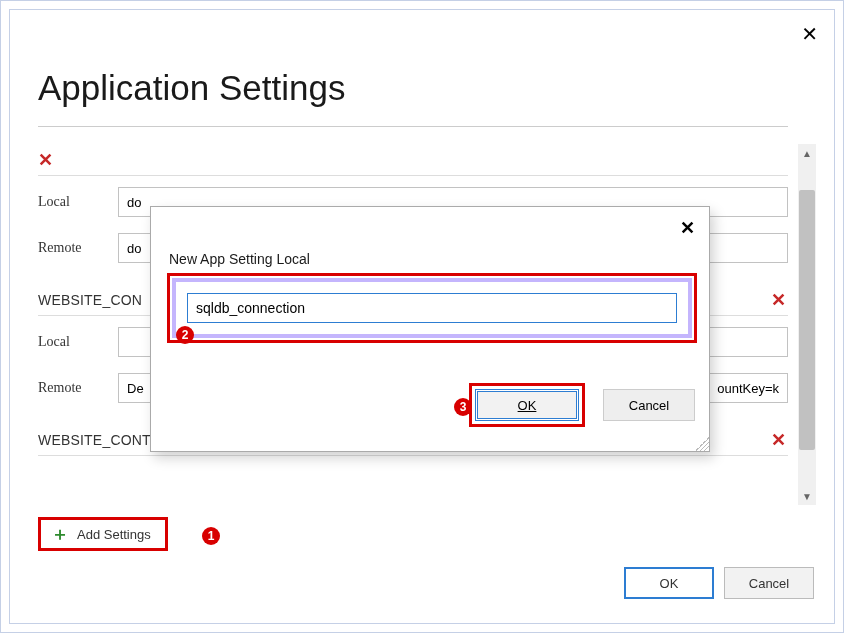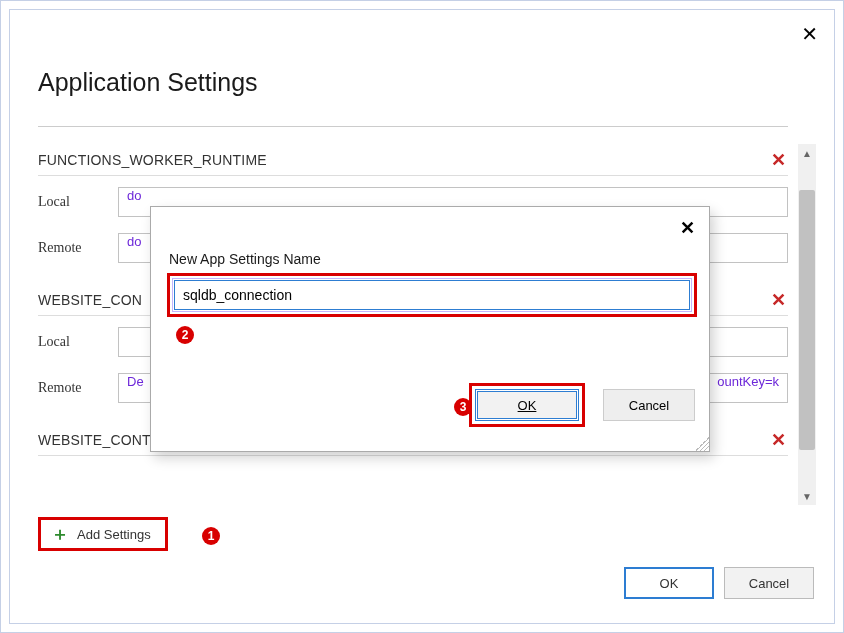--- a/index.html
+++ b/index.html
@@ -28,21 +28,21 @@
     right: 16px;
     font-size: 20px;
     font-weight: 400;
     cursor: pointer;
     color: #000;
   }
   .page-title {
     position: absolute;
     top: 58px;
     left: 28px;
-    font-size: 25px;
+    font-size: 35px;
     font-weight: 300;
     color: #1a1a1a;
   }
   .hr1 {
     position: absolute;
     top: 116px;
     left: 28px;
     right: 46px;
     border-top: 1px solid #ccc;
   }
@@ -118,25 +118,26 @@
     font-size: 14px;
     color: #333;
     font-family: Liberation Serif, serif;
   }
   .row-input {
     flex: 1;
     height: 30px;
     border: 1px solid #c2c2c2;
     padding: 0 8px;
     font-size: 13px;
-    color: #6d28d9;
+    color: #000000;
     background: #fff;
     overflow: hidden;
     white-space: nowrap;
     display: flex;
+    align-items: center;
   }
 
   .add-setting-btn {
     position: absolute;
     left: 28px;
     bottom: 72px;
     height: 34px;
     padding: 0 14px 0 10px;
     display: flex;
     align-items: center;
@@ -229,22 +230,22 @@
   }
   .modal-input-wrap {
     position: absolute;
     top: 66px;
     left: 16px;
     right: 12px;
     border: 3px solid #d80000;
     padding: 2px;
   }
   .modal-input-outer {
-    border: 1px solid #c4b5fd;
-    padding: 1px;
+    border: 4px solid #c4b5fd;
+    padding: 11px;
   }
   .modal-input {
     width: 100%;
     height: 30px;
     border: 1px solid #2d7dd2;
     padding: 0 8px;
     font-size: 14px;
     color: #000;
     outline: none;
   }
@@ -300,21 +301,20 @@
 
   <div class="close-x-top">✕</div>
 
   <div class="page-title">Application Settings</div>
 
   <div class="hr1"></div>
 
   <div class="content-area">
 
     <div class="setting-group-header first">
-      <span class="setting-name">FUNCTIONS_WORKER_RUNTIME</span>
       <span class="del-x">✕</span>
     </div>
     <div class="row">
       <span class="row-label">Local</span>
       <div class="row-input">
           <span>do</span>
         </div>
     </div>
     <div class="row">
       <span class="row-label">Remote</span>
@@ -360,21 +360,21 @@
   </div>
   <span class="callout callout-1">1</span>
 
   <div class="footer-buttons">
     <div class="btn primary">OK</div>
     <div class="btn">Cancel</div>
   </div>
 
   <div class="modal">
     <div class="modal-close">✕</div>
-    <div class="modal-label">New App Settings Name</div>
+    <div class="modal-label">New App Setting Local</div>
 
     <div class="modal-input-wrap">
       <div class="modal-input-outer">
         <input class="modal-input" value="sqldb_connection" style="">
       </div>
     </div>
 
     <div class="modal-buttons">
       <div class="modal-ok">
         <div class="modal-ok-inner">

